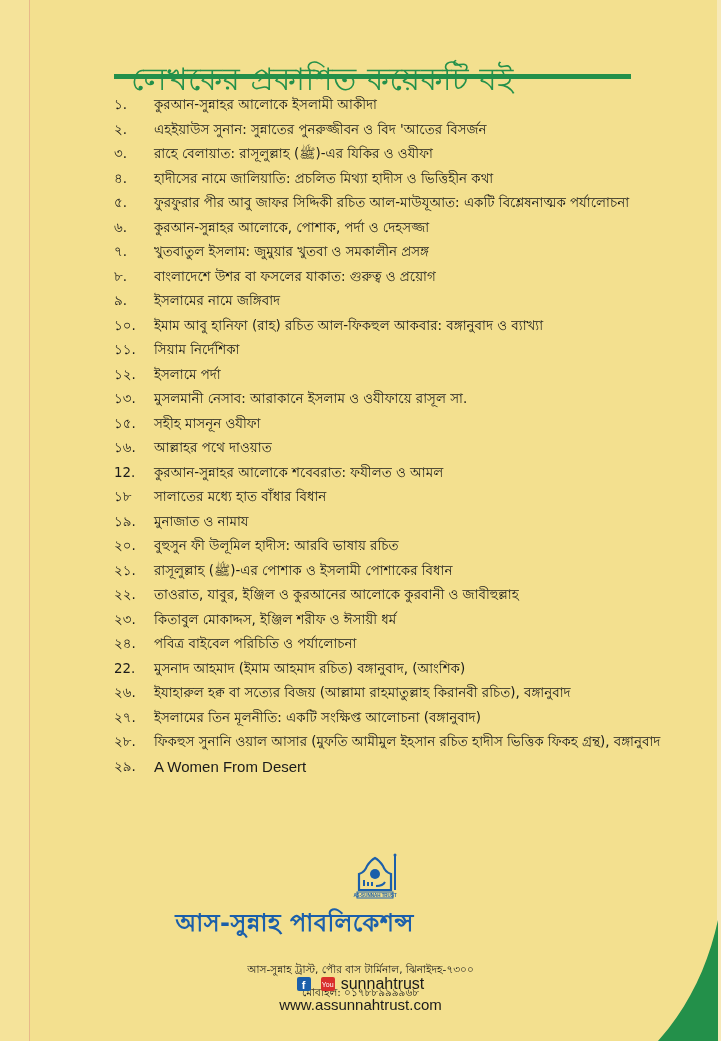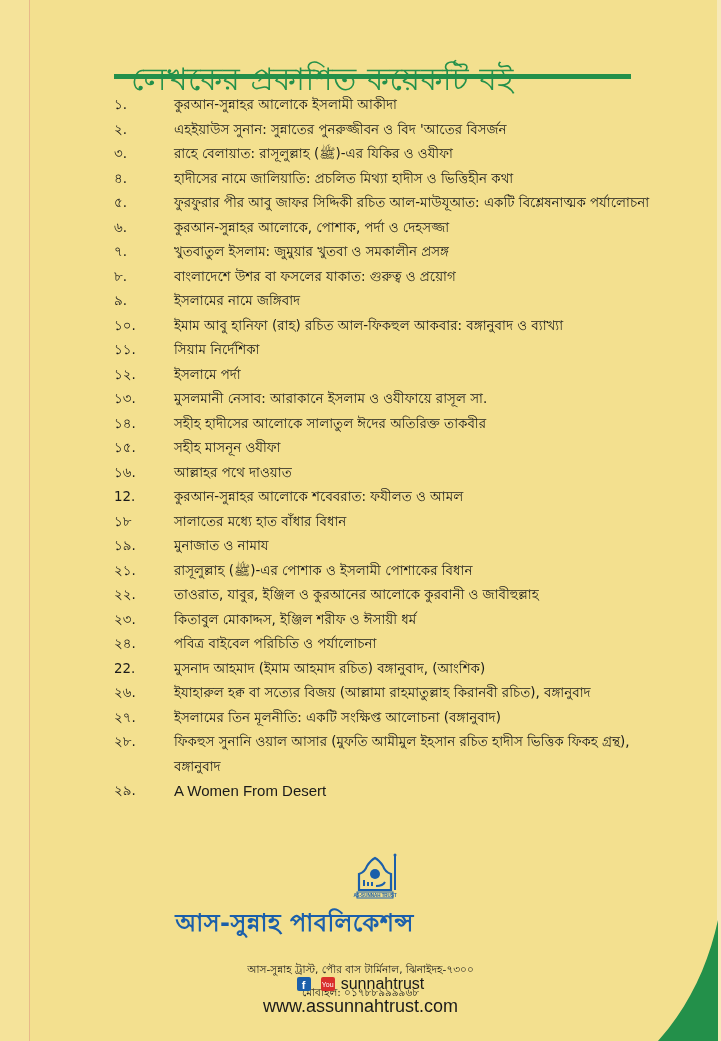--- a/index.html
+++ b/index.html
@@ -20,21 +20,21 @@
       color: #23904a; font-size: 31px; letter-spacing: 0.5px; white-space: nowrap;
       font-family: "DejaVu Sans", sans-serif;
     }
     .title-rule { position: absolute; left: 114px; top: 74px; width: 517px; height: 5px; background: #23904a; }
     .books { position: absolute; left: 114px; top: 93px; width: 560px; margin: 0; padding: 0; list-style: none; }
     .book {
       display: flex; align-items: flex-start;
       font-size: 13.4px; line-height: 24.5px; color: #1a1a1a;
     }
     .book .num { width: 40px; flex: 0 0 40px; }
-    .book .txt { flex: 1; line-height: 24.5px; margin-left: 20px; }
+    .book .txt { flex: 1; line-height: 24.5px; }
     .book.en .txt { font-family: "Liberation Sans", sans-serif; font-size: 15px; }
     .logo { position: absolute; left: 345px; top: 852px; width: 60px; height: 56px; }
     .pub-name {
       position: absolute; left: 0; width: 589px; top: 904px; text-align: center;
       color: #1b5faa; font-size: 24px; font-weight: bold; letter-spacing: 0.5px;
     }
     .addr { position: absolute; left: 0; width: 721px; top: 962px; text-align: center; font-size: 10.5px; color: #1a1a1a; }
     .phone { position: absolute; left: 0; width: 721px; top: 985px; text-align: center; font-size: 10.5px; color: #1a1a1a; }
     .social {
       position: absolute; left: 0; width: 721px; top: 975px;
@@ -44,21 +44,21 @@
     .fb-icon {
       width: 14px; height: 14px; background: #1b5faa; color: #fff; border-radius: 2px;
       font-size: 11px; font-weight: bold; display: inline-flex; align-items: flex-end; justify-content: center;
     }
     .yt-icon {
       width: 14px; height: 14px; background: #d9302b; color: #fff; border-radius: 2px;
       font-size: 7px; display: inline-flex; align-items: center; justify-content: center; margin-left: 4px;
     }
     .website {
       position: absolute; left: 0; width: 721px; top: 996px; text-align: center;
-      font-family: "Liberation Sans", sans-serif; font-size: 18px; color: #1a1a1a;
+      font-family: "Liberation Sans", sans-serif; font-size: 15px; color: #1a1a1a;
     }
   </style>
 </head>
 <body>
 
 <div class="left-strip"></div>
 <div class="left-rule"></div>
 <div class="right-strip"></div>
 
 <div class="corner-arc">
@@ -117,42 +117,42 @@
     </li>
   <li class="book">
       <span class="num">১২.</span>
       <span class="txt">ইসলামে পর্দা</span>
     </li>
   <li class="book">
       <span class="num">১৩.</span>
       <span class="txt">মুসলমানী নেসাব: আরাকানে ইসলাম ও ওযীফায়ে রাসূল সা.</span>
     </li>
   <li class="book">
-      <span class="num">১৪.</span>
-      <span class="txt">সহীহ হাদীসের আলোকে সালাতুল ঈদের অতিরিক্ত তাকবীর</span>
-    </li>
-  <li class="book">
       <span class="num">১৫.</span>
       <span class="txt">সহীহ মাসনূন ওযীফা</span>
     </li>
   <li class="book">
       <span class="num">১৬.</span>
       <span class="txt">আল্লাহর পথে দাওয়াত</span>
     </li>
   <li class="book">
       <span class="num">12.</span>
       <span class="txt">কুরআন-সুন্নাহর আলোকে শবেবরাত: ফযীলত ও আমল</span>
     </li>
   <li class="book">
       <span class="num">১৮</span>
       <span class="txt">সালাতের মধ্যে হাত বাঁধার বিধান</span>
     </li>
   <li class="book">
       <span class="num">১৯.</span>
       <span class="txt">মুনাজাত ও নামায</span>
+    </li>
+  <li class="book">
+      <span class="num">২০.</span>
+      <span class="txt">বুহুসুন ফী উলূমিল হাদীস: আরবি ভাষায় রচিত</span>
     </li>
   <li class="book">
       <span class="num">২১.</span>
       <span class="txt">রাসূলুল্লাহ (ﷺ)-এর পোশাক ও ইসলামী পোশাকের বিধান</span>
     </li>
   <li class="book">
       <span class="num">২২.</span>
       <span class="txt">তাওরাত, যাবুর, ইঞ্জিল ও কুরআনের আলোকে কুরবানী ও জাবীহুল্লাহ</span>
     </li>
   <li class="book">

